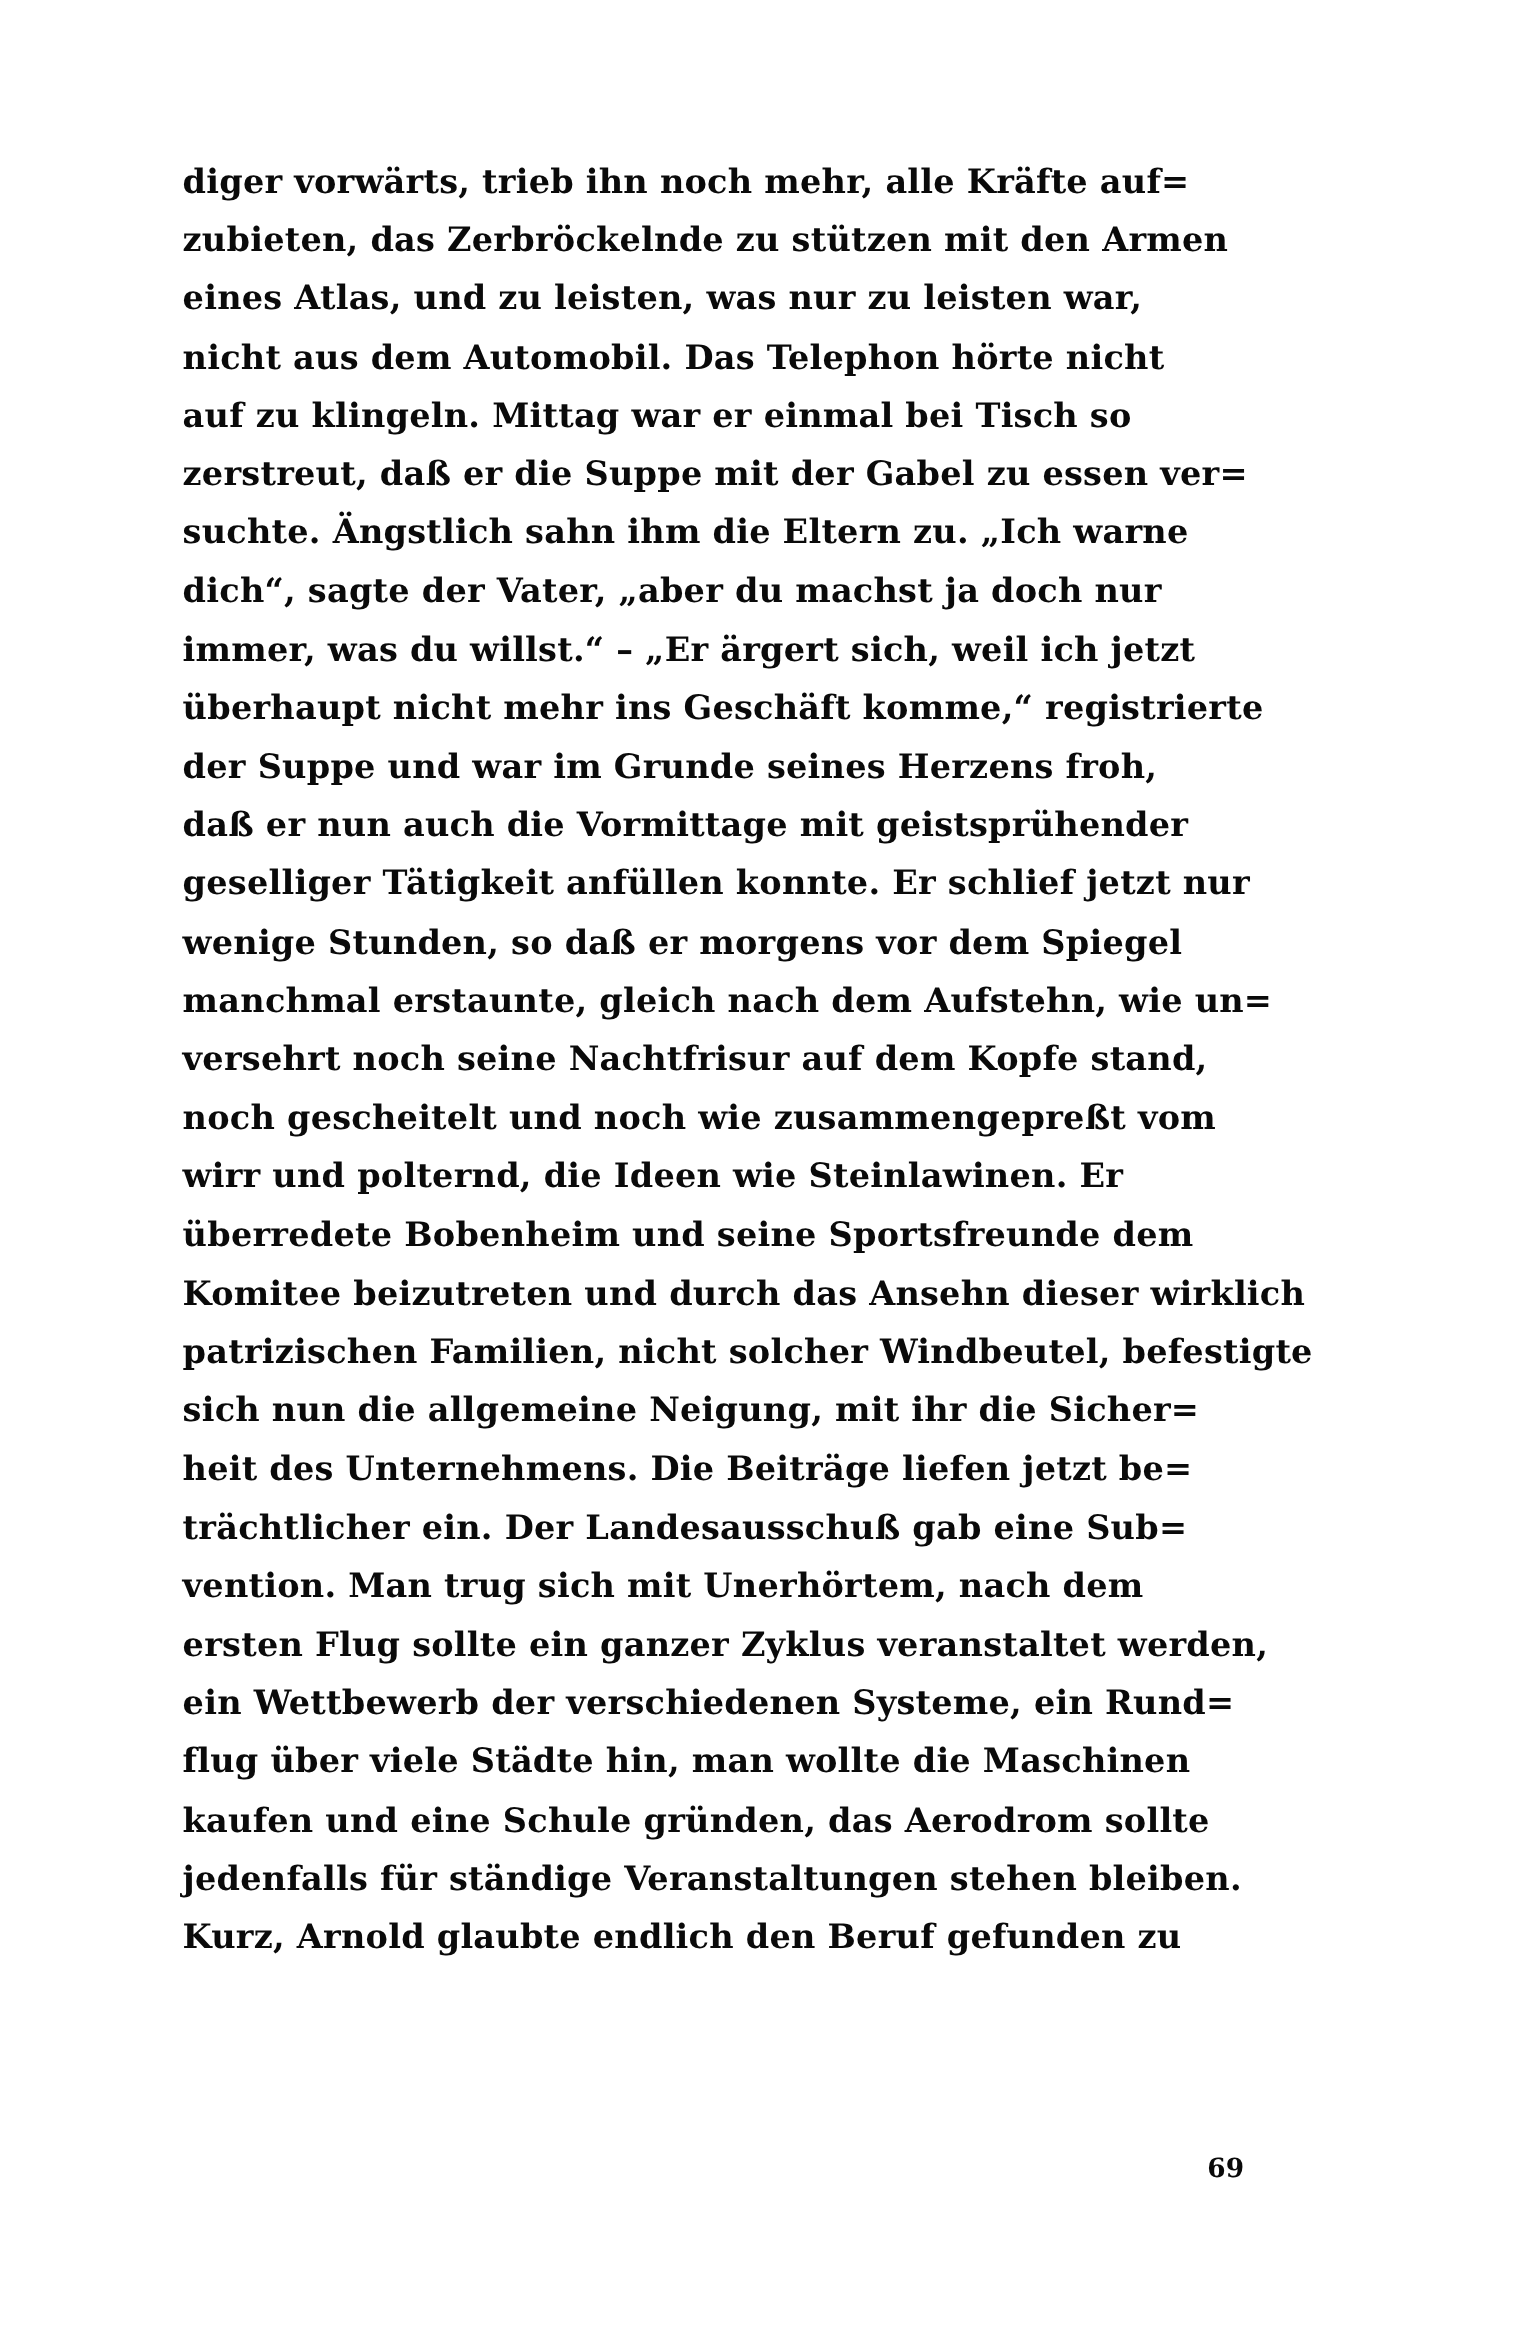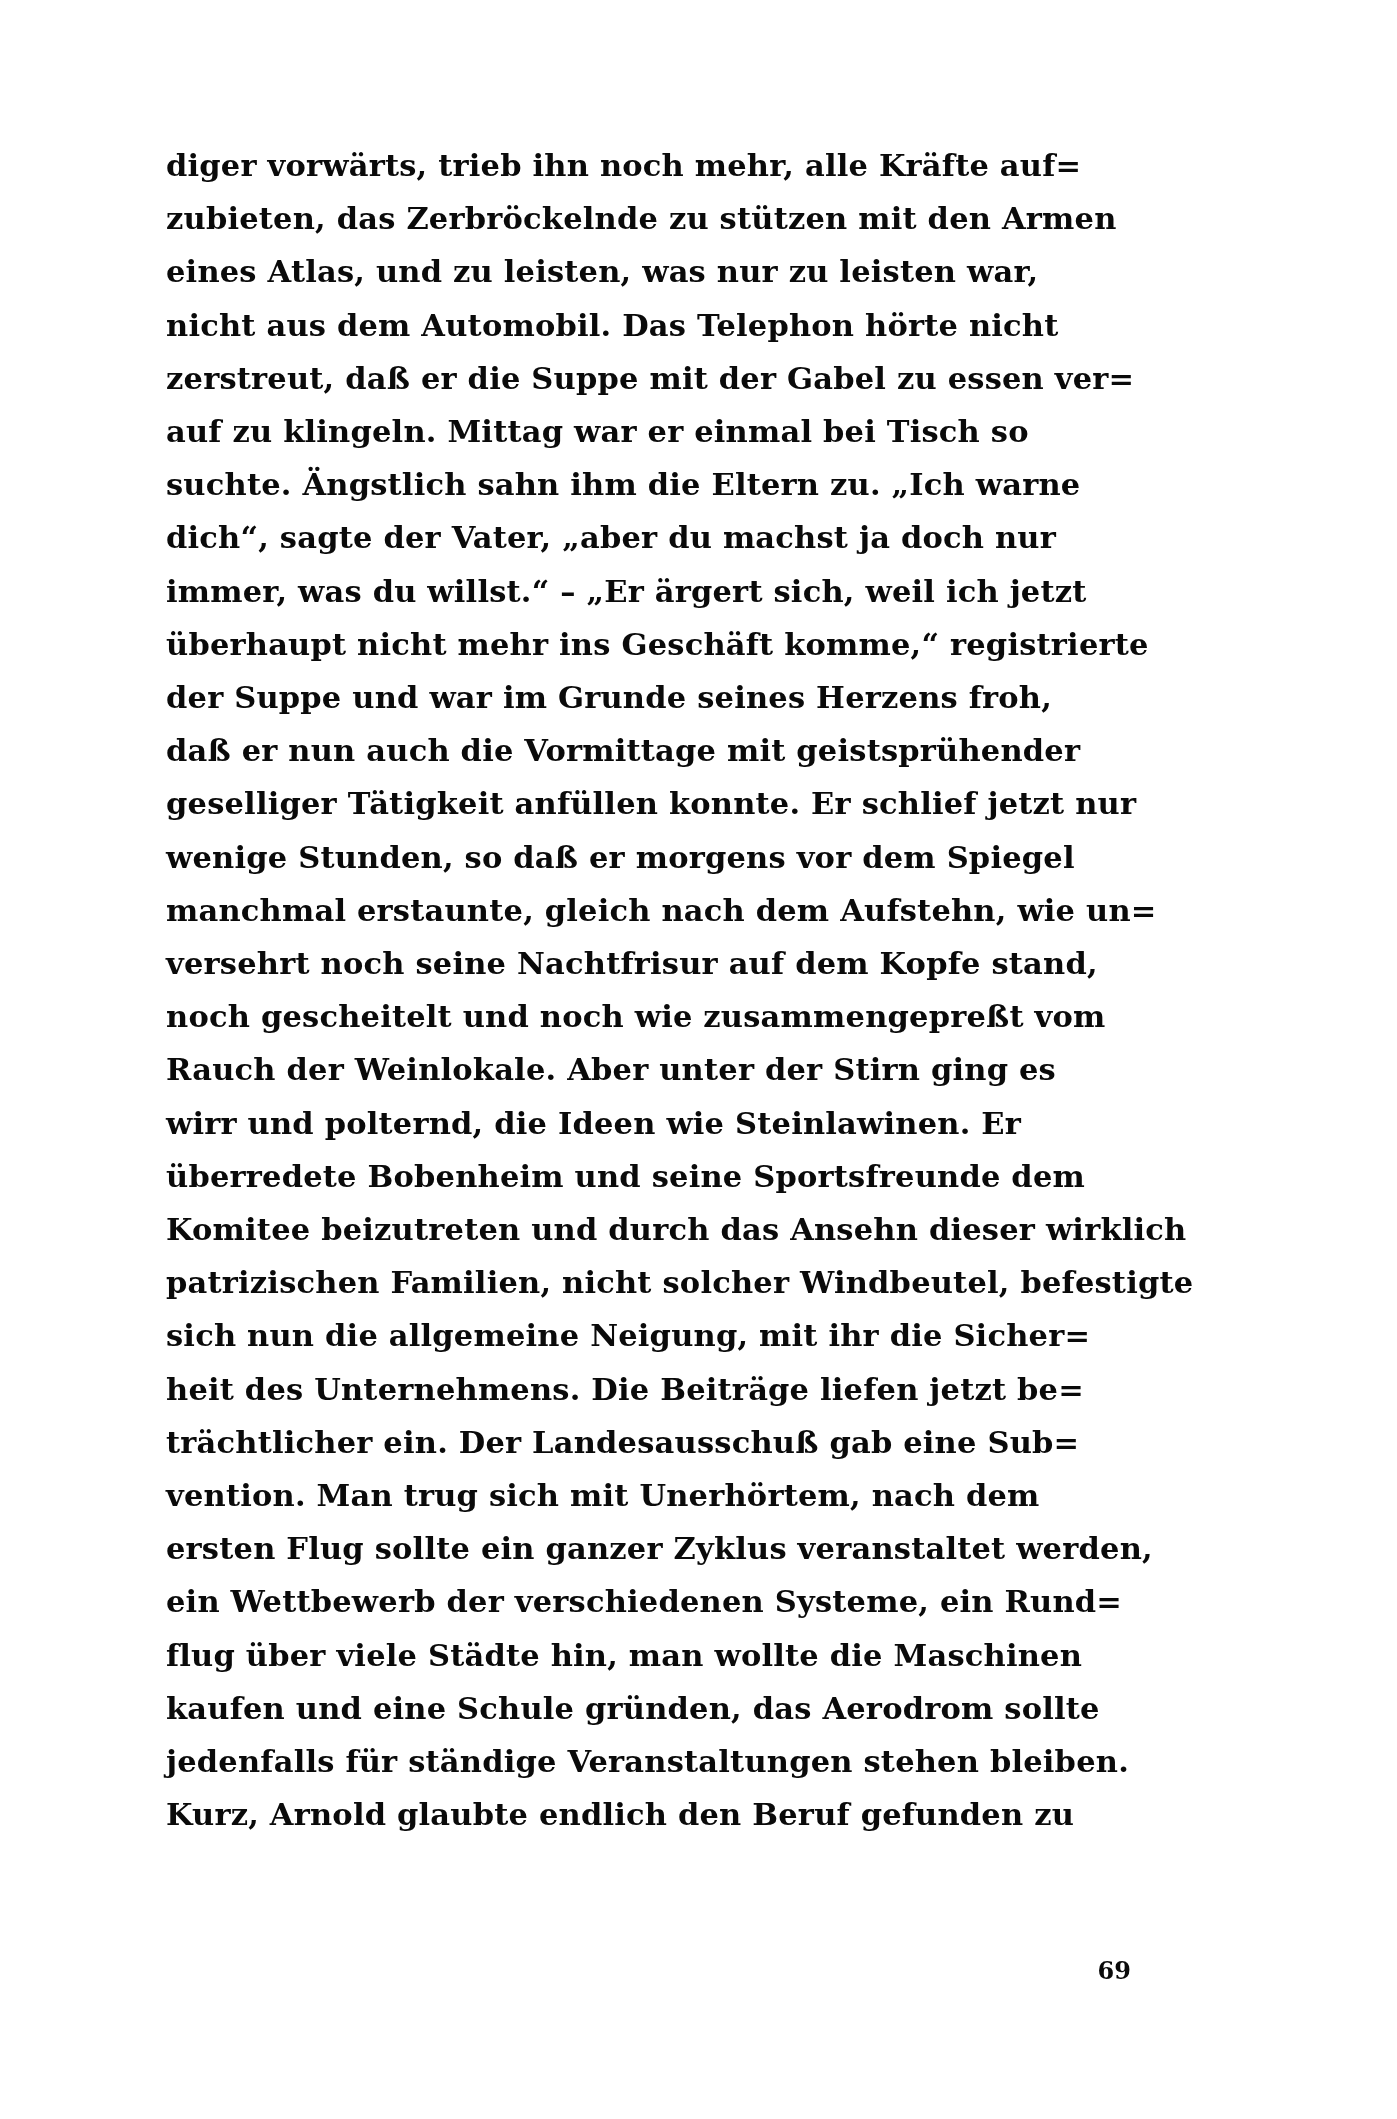--- a/index.html
+++ b/index.html
@@ -65,34 +65,33 @@
 </head>
 <body>
 
 <div class="page">
 
   <div class="text-block" id="body-text">
       <div class="line line-justified">diger vorwärts, trieb ihn noch mehr, alle Kräfte auf=</div>
       <div class="line line-justified">zubieten, das Zerbröckelnde zu stützen mit den Armen</div>
       <div class="line line-justified">eines Atlas, und zu leisten, was nur zu leisten war,</div>
       <div class="line line-justified">nicht aus dem Automobil.  Das Telephon hörte nicht</div>
+      <div class="line line-justified">auf zu klingeln.   Mittag war er einmal bei Tisch so</div>
       <div class="line line-justified">zerstreut, daß er die Suppe mit der Gabel zu essen ver=</div>
-      <div class="line line-justified">auf zu klingeln.   Mittag war er einmal bei Tisch so</div>
       <div class="line line-justified">suchte.  Ängstlich sahn ihm die Eltern zu.  „Ich warne</div>
       <div class="line line-justified">dich“, sagte der Vater, „aber du machst ja doch nur</div>
       <div class="line line-justified">immer, was du willst.“ – „Er ärgert sich, weil ich jetzt</div>
       <div class="line line-justified">überhaupt nicht mehr ins Geschäft komme,“ registrierte</div>
       <div class="line line-justified">der Suppe und war im Grunde seines Herzens froh,</div>
       <div class="line line-justified">daß er nun auch die Vormittage mit geistsprühender</div>
       <div class="line line-justified">geselliger Tätigkeit anfüllen konnte.  Er schlief jetzt nur</div>
       <div class="line line-justified">wenige Stunden, so daß er morgens vor dem Spiegel</div>
       <div class="line line-justified">manchmal erstaunte, gleich nach dem Aufstehn, wie un=</div>
       <div class="line line-justified">versehrt noch seine Nachtfrisur auf dem Kopfe stand,</div>
       <div class="line line-justified">noch gescheitelt und noch wie zusammengepreßt vom</div>
-      <div class="line line-justified">Rauch der Weinlokale.  Aber unter der Stirn ging es</div>
       <div class="line line-justified">wirr und polternd, die Ideen wie Steinlawinen.  Er</div>
       <div class="line line-justified">überredete Bobenheim und seine Sportsfreunde dem</div>
       <div class="line line-justified">Komitee beizutreten und durch das Ansehn dieser wirklich</div>
       <div class="line line-justified">patrizischen Familien, nicht solcher Windbeutel, befestigte</div>
       <div class="line line-justified">sich nun die allgemeine Neigung, mit ihr die Sicher=</div>
       <div class="line line-justified">heit des Unternehmens.  Die Beiträge liefen jetzt be=</div>
       <div class="line line-justified">trächtlicher ein.  Der Landesausschuß gab eine Sub=</div>
       <div class="line line-justified">vention.  Man trug sich mit Unerhörtem, nach dem</div>
       <div class="line line-justified">ersten Flug sollte ein ganzer Zyklus veranstaltet werden,</div>
       <div class="line line-justified">ein Wettbewerb der verschiedenen Systeme, ein Rund=</div>

